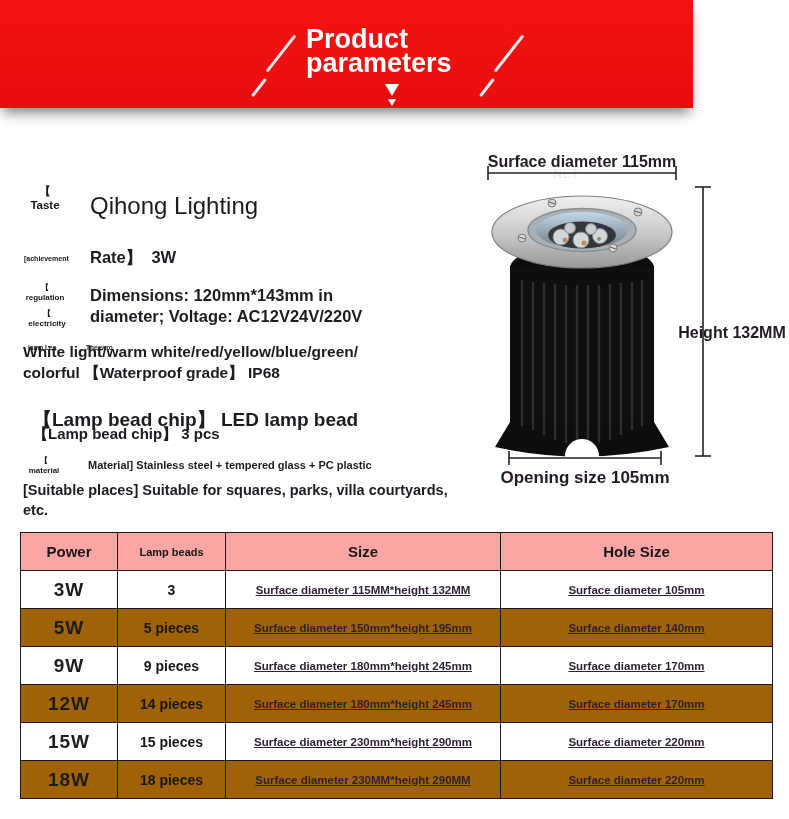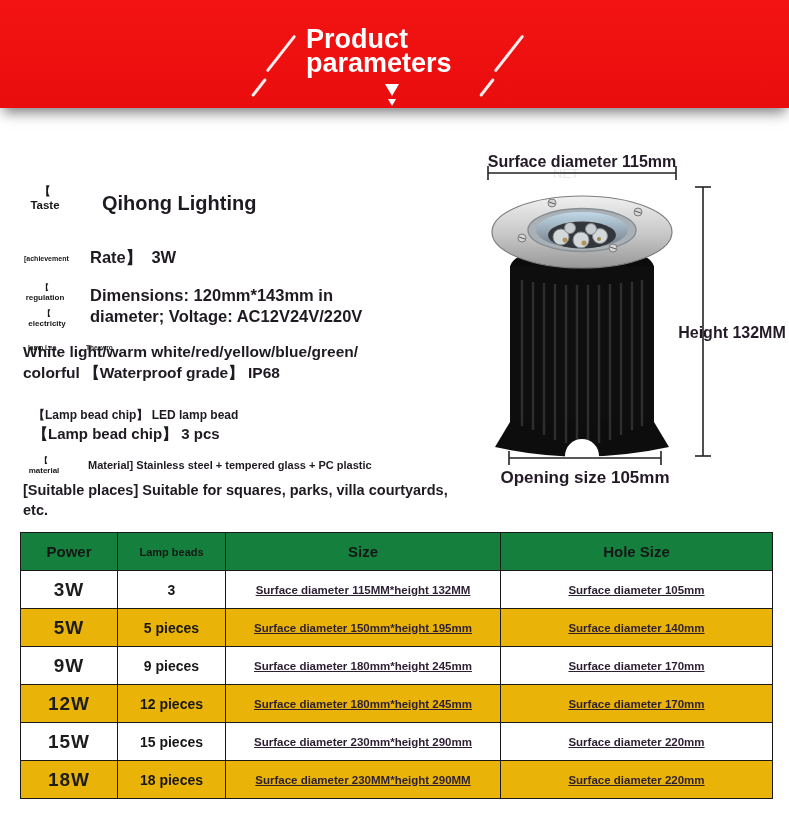--- a/index.html
+++ b/index.html
@@ -1,21 +1,21 @@
 <!DOCTYPE html>
 <html><head>
 <meta charset="utf-8">
 <style>
   * { margin:0; padding:0; box-sizing:border-box; }
   html,body { background:#fff; }
   body { font-family:"Liberation Sans","DejaVu Sans",sans-serif; }
   .page { position:relative; width:789px; height:819px; background:#ffffff; overflow:hidden; }
 
   
-  .banner { position:absolute; left:0; top:0; width:789px; height:108px;
+  .banner { position:absolute; left:0; top:0; width:693px; height:108px;
             background:linear-gradient(180deg,#f31313 0%,#ea0d0d 100%);
             box-shadow:0 8px 12px -3px rgba(50,50,50,.6); }
   .banner-title1 { position:absolute; left:306px; top:24px; font-size:27px; font-weight:bold; color:#fff; }
   .banner-title2 { position:absolute; left:306px; top:48px; font-size:27px; font-weight:bold; color:#fff; }
   .slash { position:absolute; height:3px; background:rgba(255,255,255,.92); border-radius:2px; }
   .slash-l1 { width:46px; left:258px; top:52px; transform:rotate(-52deg); }
   .slash-l2 { width:22px; left:248px; top:86px; transform:rotate(-52deg); }
   .slash-r1 { width:46px; left:486px; top:52px; transform:rotate(-52deg); }
   .slash-r2 { width:22px; left:476px; top:86px; transform:rotate(-52deg); }
   .arrow-big { position:absolute; left:385px; top:84px; width:0; height:0;
@@ -23,49 +23,49 @@
   .arrow-small { position:absolute; left:388px; top:99px; width:0; height:0;
                border-left:4px solid transparent; border-right:4px solid transparent; border-top:7px solid #fff; }
 
   
   .t { position:absolute; color:#1f1a22; }
   .pre { white-space:pre; }
   .preline { white-space:pre-line; }
   .slabel { font-size:8px; font-weight:bold; white-space:pre-line; text-align:center;
             line-height:10px; color:#161616; width:52px; }
   .brand-label   { left:19px; top:184px; font-size:11.5px; line-height:14px; }
-  .brand         { left:102px; top:192px; font-size:20px; font-weight:bold; }
+  .brand         { left:90px; top:192px; font-size:24px; font-weight:normal; }
   .product-name  { left:27px; top:227px; font-size:13.5px; font-weight:bold; }
   .rate-label    { left:24px; top:255px; font-size:7px; font-weight:bold; color:#161616; }
   .rate          { left:90px; top:247px; font-size:16.5px; font-weight:bold; }
   .reg-label     { left:19px; top:283px; }
   .elec-label    { left:21px; top:309px; }
   .dimensions    { left:90px; top:285px; font-size:16.5px; font-weight:bold; line-height:21px; }
   .artifact1     { left:28px; top:344px; font-size:6.5px; font-weight:bold; color:#222; }
   .artifact2     { left:86px; top:344px; font-size:6.5px; font-weight:bold; color:#222; }
   .light-colors  { left:23px; top:341px; font-size:15.5px; font-weight:bold; line-height:21px; }
-  .lamp-bead-1   { left:33px; top:407px; font-size:12px; font-weight:bold; }
+  .lamp-bead-1   { left:33px; top:407px; font-size:19px; font-weight:bold; }
   .lamp-bead-2   { left:33px; top:425px; font-size:15px; font-weight:bold; }
   .material-label{ left:18px; top:456px; }
   .material      { left:88px; top:459px; font-size:11px; font-weight:bold; }
   .suitable      { left:23px; top:481px; font-size:14.5px; font-weight:bold; line-height:19.5px; }
 
   
   .figure { position:absolute; left:425px; top:140px; width:364px; height:350px; }
 
   
   .spec-table-wrap { position:absolute; left:20px; top:532px; }
   table.spec { border-collapse:collapse; width:752px; table-layout:fixed; }
   table.spec th, table.spec td { border:1px solid #1a1a1a; text-align:center; vertical-align:middle; height:38px; }
-  table.spec th { background:#15803d; font-size:15px; font-weight:bold; color:#161616; }
+  table.spec th { background:#fca5a5; font-size:15px; font-weight:bold; color:#161616; }
   table.spec th.beads-h { font-size:11px;margin-top:28px; }
   td.power { font-size:19px; font-weight:bold; color:#1c1c1c; letter-spacing:1px; }
   td.beads { font-size:14px; font-weight:bold; color:#161616; }
   td.size, td.hole { font-size:11.5px; font-weight:bold; color:#2d1f33;text-decoration:underline; }
-  tr.alt td { background:#eab308; }
+  tr.alt td { background:#a16207; }
 </style>
 </head>
 <body>
 
 <div class="page">
 
   <div class="banner">
     <div class="banner-title1">Product</div>
     <div class="banner-title2">parameters</div>
     <div class="slash slash-l1"></div>
@@ -212,21 +212,21 @@
         <td class="hole">Surface diameter 140mm</td>
       </tr>
       <tr>
         <td class="power">9W</td>
         <td class="beads">9 pieces</td>
         <td class="size">Surface diameter 180mm*height 245mm</td>
         <td class="hole">Surface diameter 170mm</td>
       </tr>
       <tr class="alt">
         <td class="power">12W</td>
-        <td class="beads">12 pieces</td>
+        <td class="beads">14 pieces</td>
         <td class="size">Surface diameter 180mm*height 245mm</td>
         <td class="hole">Surface diameter 170mm</td>
       </tr>
       <tr>
         <td class="power">15W</td>
         <td class="beads">15 pieces</td>
         <td class="size">Surface diameter 230mm*height 290mm</td>
         <td class="hole">Surface diameter 220mm</td>
       </tr>
       <tr class="alt">

